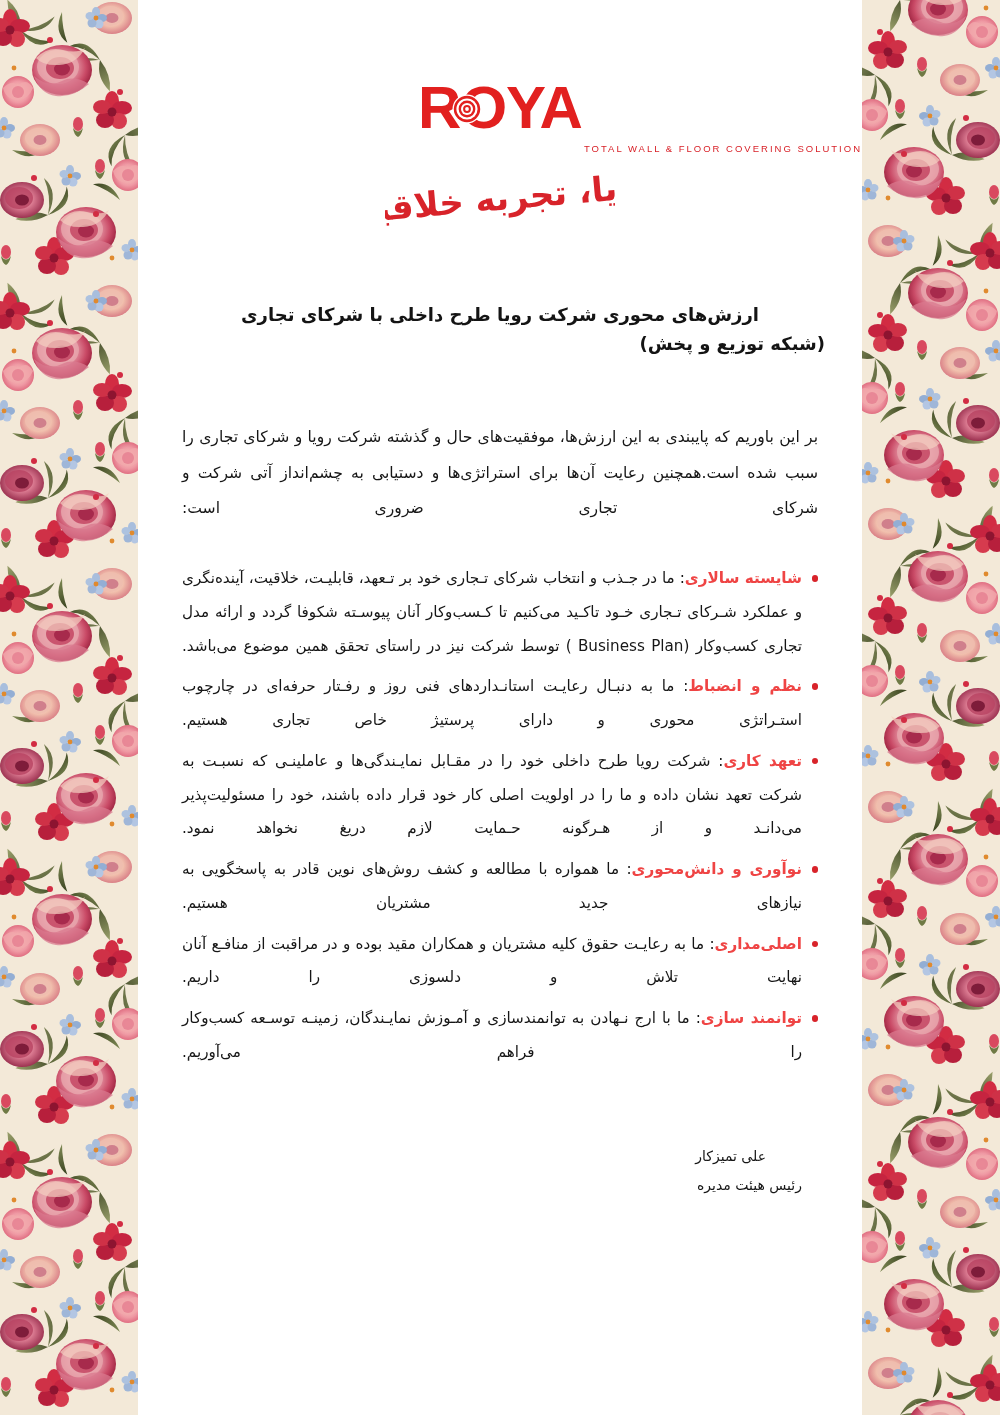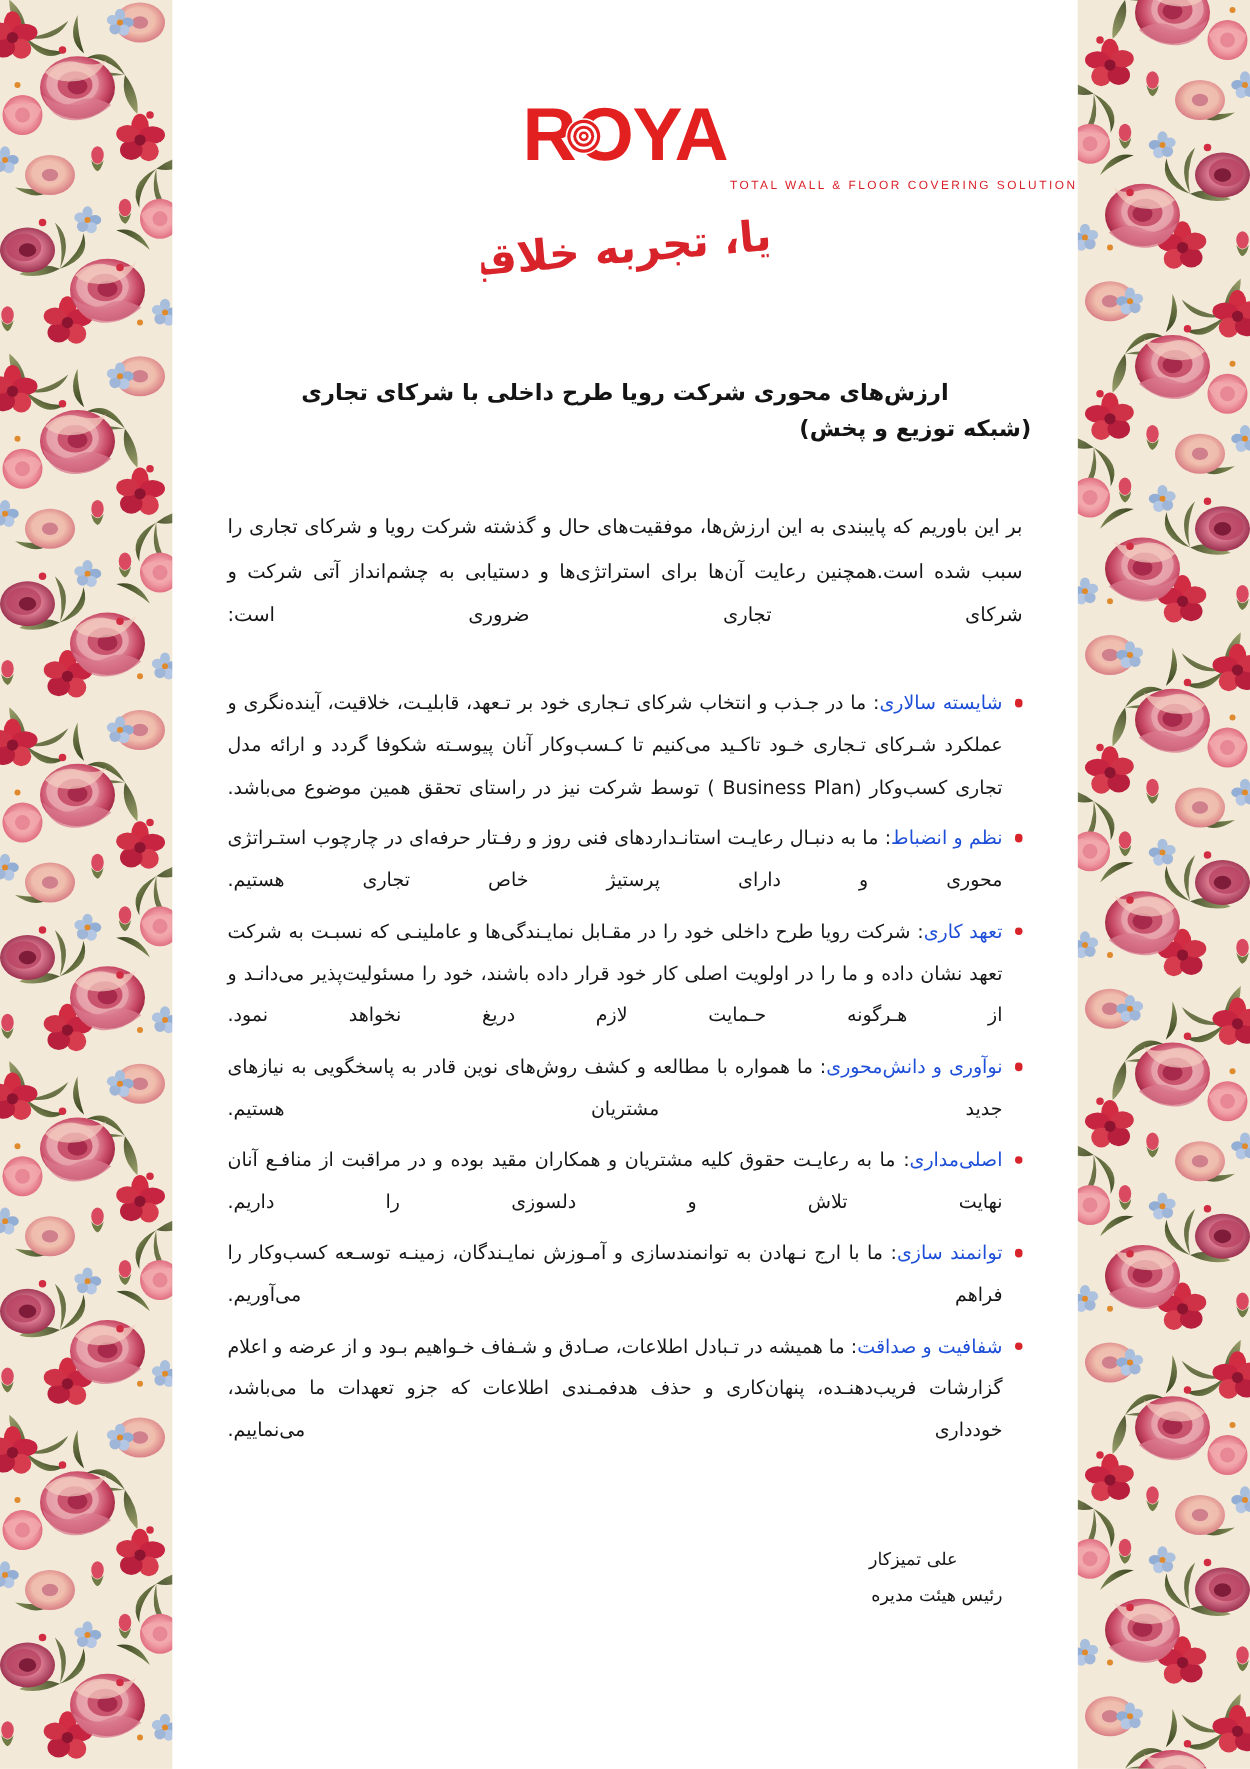--- a/index.html
+++ b/index.html
@@ -57,21 +57,21 @@
     color:#141414;
     font-weight:bold;
     font-size:18px;
     line-height:1.62;
     letter-spacing:0;
   }
   .doc-title .sub{display:block;text-align:right;}
 
   
   .intro{
-    margin:46px auto 0;
+    margin:62px auto 0;
     width:636px;
     color:#161616;
     font-size:15.6px;
     line-height:2.26;
     text-align:justify;
     text-align-last:justify;
   }
 
   
   .values{
@@ -91,22 +91,22 @@
     margin-bottom:7px;
   }
   .value-bullet{
     position:absolute;
     right:0;top:13px;
     width:6.5px;height:6.5px;
     border-radius:50%;
     background:#d8232a;
   }
   .value-term{
-    color:#1d4ed8;
-    font-weight:normal;
+    color:#ef4444;
+    font-weight:bold;
   }
 
   
   .signature{
     margin-top:72px;
     padding-right:60px;
     color:#161616;
     font-size:14px;
     line-height:2.1;
     text-align:right;
@@ -317,24 +317,20 @@
     <li class="value-item">
       <span class="value-bullet"></span>
       <span class="value-term">اصلی‌مداری</span><span>: ما به رعایـت حقوق کلیه مشتریان و همکاران مقید بوده و در مراقبت از منافـع آنان نهایت تلاش و دلسوزی را داریم.</span>
     </li>
 
     <li class="value-item">
       <span class="value-bullet"></span>
       <span class="value-term">توانمند سازی</span><span>: ما با ارج نـهادن به توانمندسازی و آمـوزش نمایـندگان، زمینـه توسـعه کسب‌وکار را فراهم می‌آوریم.</span>
     </li>
 
-    <li class="value-item">
-      <span class="value-bullet"></span>
-      <span class="value-term">شفافیت و صداقت</span><span>: ما همیشه در تـبادل اطلاعات، صـادق و شـفاف خـواهیم بـود و از عرضه و اعلام گزارشات فریب‌دهنـده، پنهان‌کاری و حذف هدفمـندی اطلاعات که جزو تعهدات ما می‌باشد، خودداری می‌نماییم.</span>
-    </li>
 
   </ul>
 
   <div class="signature">
     <span class="sig-name">علی تمیزکار</span>
     <span class="sig-role">رئیس هیئت مدیره</span>
   </div>
 
 </div>
 

